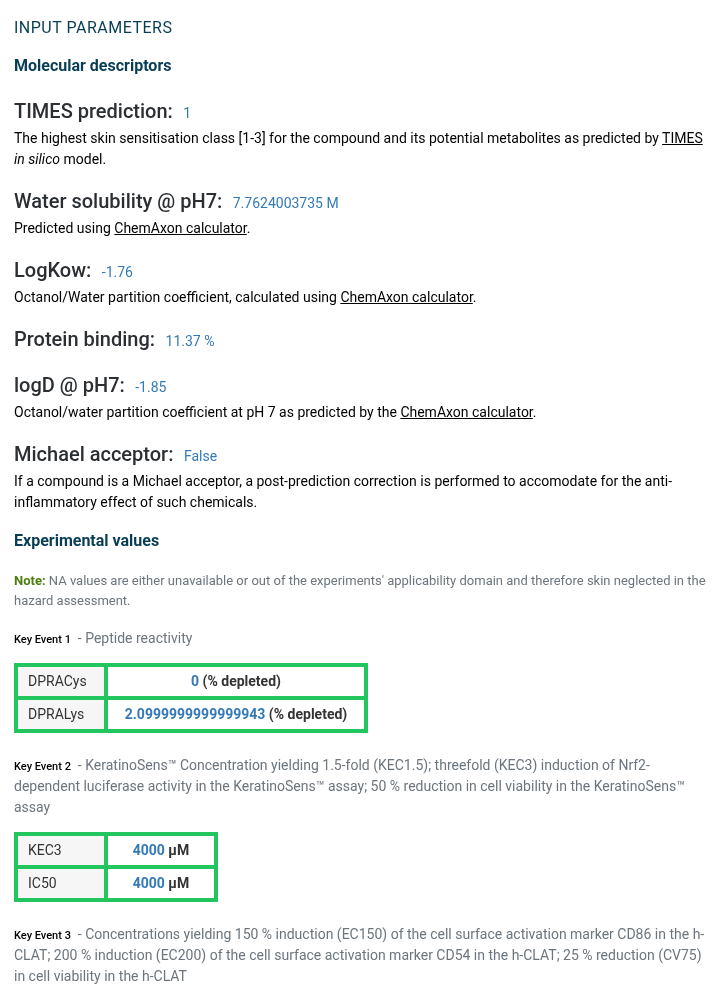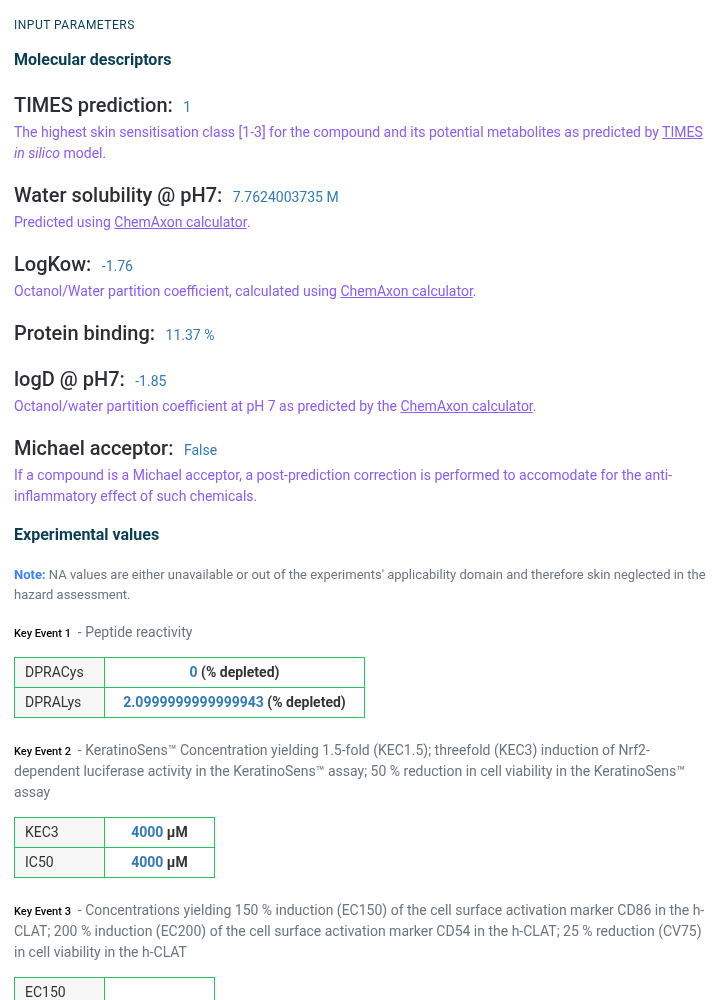--- a/index.html
+++ b/index.html
@@ -7,52 +7,52 @@
     font-family: -apple-system, BlinkMacSystemFont, "Segoe UI", Roboto, "Helvetica Neue", Arial, sans-serif;
     margin: 0;
     padding: 12px 14px;
     width: 721px;
     color: #212529;
     font-size: 14px;
     line-height: 1.5;
   }
   .section-heading {
     color: #083d56;
-    font-size: 12px;
+    font-size: 16px;
     font-weight: 400;
     letter-spacing: .5px;
     margin: 4px 0 14px;
   }
   .subsection-heading {
     color: #083d56;
     font-size: 16px;
     font-weight: 700;
     margin: 0 0 18px;
   }
   .param { margin-bottom: 16px; }
   .label {
     font-weight: 500;
     font-size: 20px;
     color: #2b2f33;
   }
   .value { color: #337ab7; font-size: 14px; }
-  .desc  { color: #8b5cf6; font-size: 14px; margin-top: 2px; }
+  .desc  { color: #000000; font-size: 14px; margin-top: 2px; }
   .underline { text-decoration: underline; }
   .italic    { font-style: italic; }
   .note { color: #6c757d; font-size: 13px; margin: 0 0 18px; }
-  .note b { color: #3b82f6; margin-top: 39px; }
+  .note b { color: #4d7c0f; margin-top: 39px; }
   .event { margin: 0 0 14px; color: #6c757d; font-size: 14px; }
   .event .ev-title { color: #000000; font-weight: 500; font-size: 11px; }
   table {
     border-collapse: collapse;
     margin-bottom: 22px;
     font-size: 14px;
   }
   td {
-    border: 1px solid #22c55e;
+    border: 4px solid #22c55e;
     padding: 4px 10px;
     vertical-align: middle;
   }
   td.name  { background: #f6f6f6; min-width: 90px; color: #333; }
   td.valtd { text-align: center; white-space: nowrap; font-weight: bold; }
   td.valtd .num { color: #337ab7; }
   td.valtd .unit { color: #333; }
   
   .t1 td.valtd { min-width: 260px; }
   .t2 td.valtd, .t3 td.valtd { min-width: 110px; }

